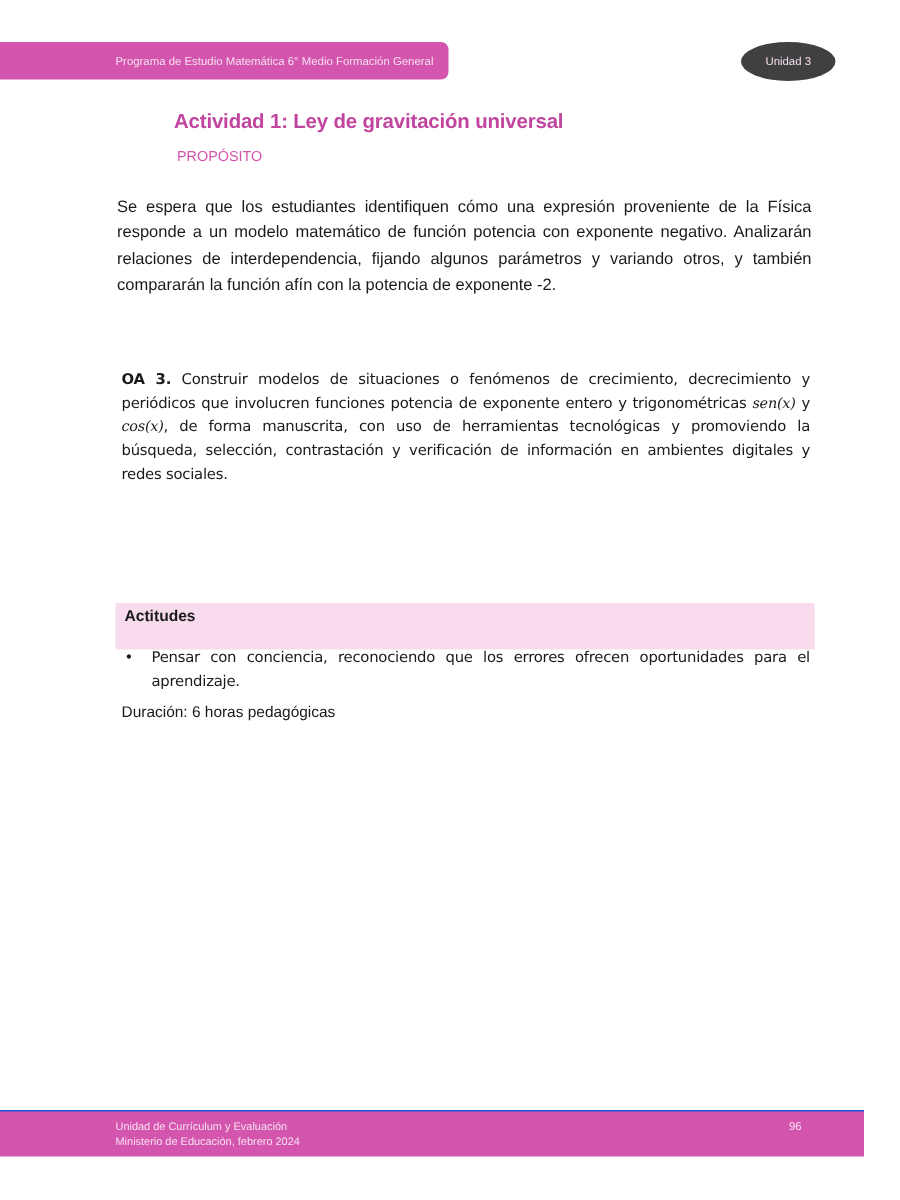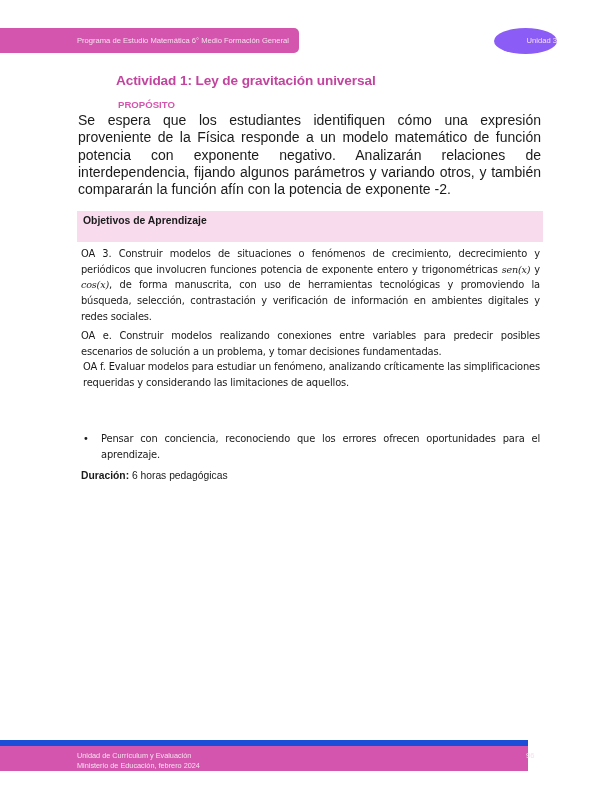--- a/index.html
+++ b/index.html
@@ -7,74 +7,74 @@
     body { position: relative; font-family: "Liberation Sans", sans-serif; color: #1a1a1a; }
 
     .header-bar {
       position: absolute; left: 0; top: 28px; width: 299px; height: 25px;
       background: #d455ad; border-radius: 0 5px 5px 0;
       color: #f6dff0; font-size: 7.6px; line-height: 25px;
       padding-left: 77px; white-space: nowrap;
     }
     .unit-badge {
       position: absolute; left: 494px; top: 28px; width: 63px; height: 26px;
-      background: #8b5cf6; border-radius: 50%;
-      color: #f6dff0; font-size: 7.6px; line-height: 26px; text-align: right;
+      background: #404040; border-radius: 50%;
+      color: #f6dff0; font-size: 7.6px; line-height: 26px; text-align: center;
     }
 
     .content { position: absolute; left: 78px; top: 72px; width: 463px; }
 
     .activity-title {
       color: #c1449e; font-size: 13.6px; font-weight: bold; line-height: 18px;
       letter-spacing: -0.1px;
       margin-left: 38px;
     }
     .purpose-label {
-      margin-top: 9px; color: #d455ad; font-size: 9.6px; font-weight: bold; line-height: 12px; padding-left: 40px;
+      margin-top: 9px; color: #d455ad; font-size: 9.6px; font-weight: normal; line-height: 12px; padding-left: 40px;
     }
     .purpose-text {
-      margin-top: 1px; font-size: 14px; line-height: 17.3px; text-align: justify;
+      margin-top: 19px; font-size: 11px; line-height: 17.3px; text-align: justify;
       color: #1a1a1a;
     }
 
     .section-box {
       background: #f8dcee; width: 466px; height: 31px; margin-left: -1px;
       padding: 3px 0 0 6px;
       font-size: 10.4px; font-weight: bold; line-height: 14px; color: #1a1a1a;
     }
     .objectives-box { position: absolute; top: 139px; left: 0; }
     .attitudes-box { position: absolute; top: 330px; left: 0; }
 
     .oa-block {
       position: absolute; left: 3px; width: 459px;
       font-family: "DejaVu Sans", sans-serif; font-size: 9.9px; line-height: 15.7px;
       text-align: justify; color: #1a1a1a; letter-spacing: -0.15px;
     }
-    .oa-block b { font-weight: normal; }
+    .oa-block b { font-weight: bold; }
     .math { font-family: "DejaVu Serif", serif; font-style: italic; font-size: 9.6px; margin-top: 20px; }
     .oa-3 { top: 174px; }
     .oa-e { top: 256px; }
     .oa-f { top: 287px; left: 5px; width: 457px; }
 
     .attitude-item {
       position: absolute; top: 359px; left: 3px; width: 459px;
       font-family: "DejaVu Sans", sans-serif; font-size: 9.9px; line-height: 15.7px;
       padding-left: 20px; text-align: justify; letter-spacing: -0.15px;
     }
     .bullet { position: absolute; left: 2px; top: 0; }
 
     .duration {
       position: absolute; top: 397px; left: 3px;
       font-size: 10.3px; line-height: 14px; color: #1a1a1a;
     }
-    .duration b { font-weight: bold; }
+    .duration b { font-weight: normal; }
 
     .footer-bar {
-      position: absolute; left: 0; top: 740px; width: 528px; height: 31px;
-      background: #d455ad; border-top: 6px solid #1d4ed8;
+      position: absolute; left: 0; top: 740px; width: 576px; height: 31px;
+      background: #d455ad; border-top: 1px solid #1d4ed8;
     }
     .footer-text {
       position: absolute; left: 77px; top: 5px;
       color: #f6dff0; font-size: 7.3px; line-height: 10px; white-space: nowrap;
     }
     .page-number {
       position: absolute; left: 526px; top: 5px;
       color: #f6dff0; font-size: 7.6px; line-height: 10px;
     }
   </style>
@@ -86,36 +86,30 @@
 </div>
 <div class="unit-badge">
   <span>Unidad 3</span>
 </div>
 
 <div class="content">
   <h1 class="activity-title">Actividad 1: Ley de gravitación universal</h1>
   <div class="purpose-label">PROPÓSITO</div>
   <p class="purpose-text">Se espera que los estudiantes identifiquen cómo una expresión proveniente de la Física responde a un modelo matemático de función potencia con exponente negativo. Analizarán relaciones de interdependencia, fijando algunos parámetros y variando otros, y también compararán la función afín con la potencia de exponente -2.</p>
 
-  <div class="section-box objectives-box">
-    <span>Objetivos de Aprendizaje</span>
-  </div>
 
   <p class="oa-block oa-3">
     <b>OA 3</b><b>.</b><span> Construir modelos de situaciones o fenómenos de crecimiento, decrecimiento y periódicos que involucren funciones potencia de exponente entero y trigonométricas </span><span class="math">sen(x)</span><span> y </span><span class="math">cos(x)</span><span>, de forma manuscrita, con uso de herramientas tecnológicas y promoviendo la búsqueda, selección, contrastación y verificación de información en ambientes digitales y redes sociales.</span>
   </p>
 
-  <p class="oa-block oa-e">
-    <b>OA e</b><b>.</b><span> Construir modelos realizando conexiones entre variables para predecir posibles escenarios de solución a un problema, y tomar decisiones fundamentadas.</span>
-  </p>
 
-  <p class="oa-block oa-f">
-    <b>OA f</b><b>.</b><span> Evaluar modelos para estudiar un fenómeno, analizando críticamente las simplificaciones requeridas y considerando las limitaciones de aquellos.</span>
-  </p>
 
+  <div class="section-box attitudes-box">
+    <span>Actitudes</span>
+  </div>
 
   <div class="attitude-item">
     <span class="bullet">•</span>
     <span>Pensar con conciencia, reconociendo que los errores ofrecen oportunidades para el aprendizaje.</span>
   </div>
 
   <p class="duration">
     <b>Duración:</b><span> 6 horas pedagógicas</span>
   </p>
 </div>

